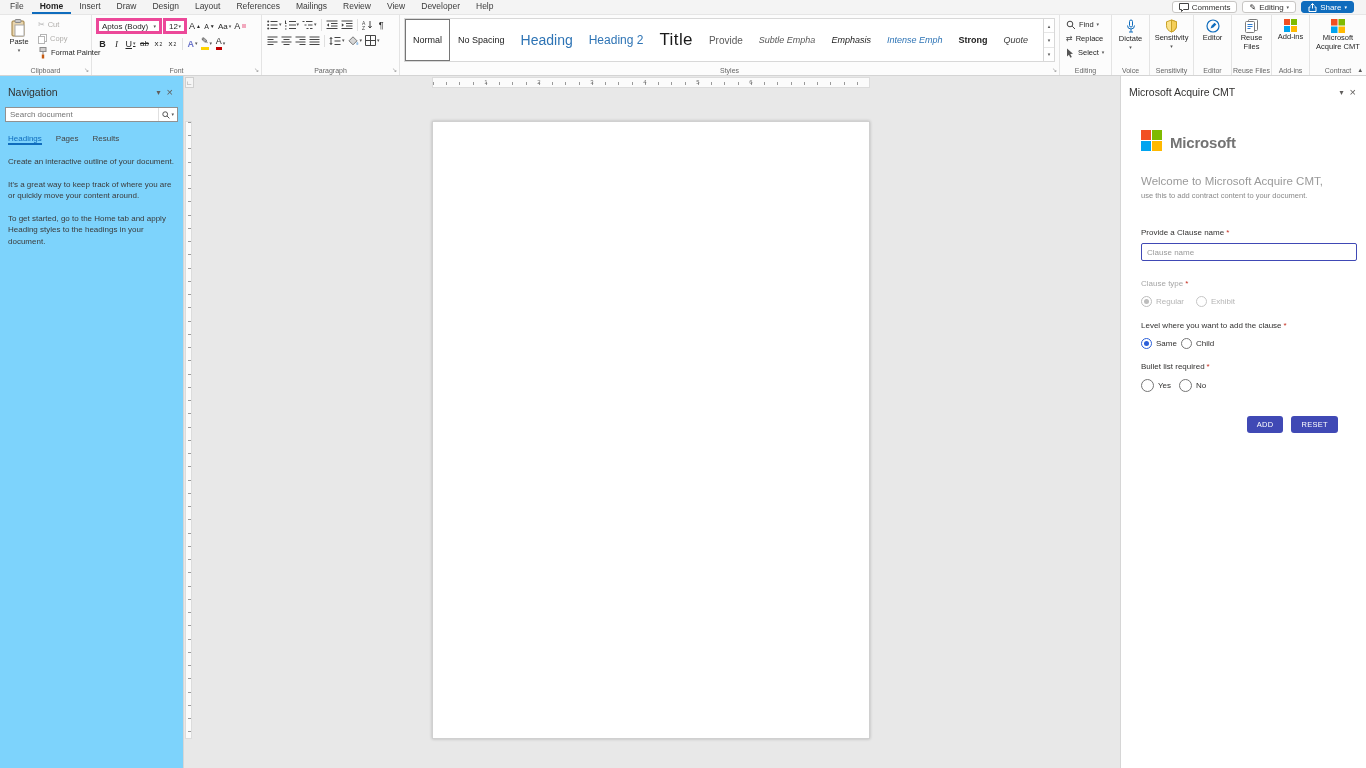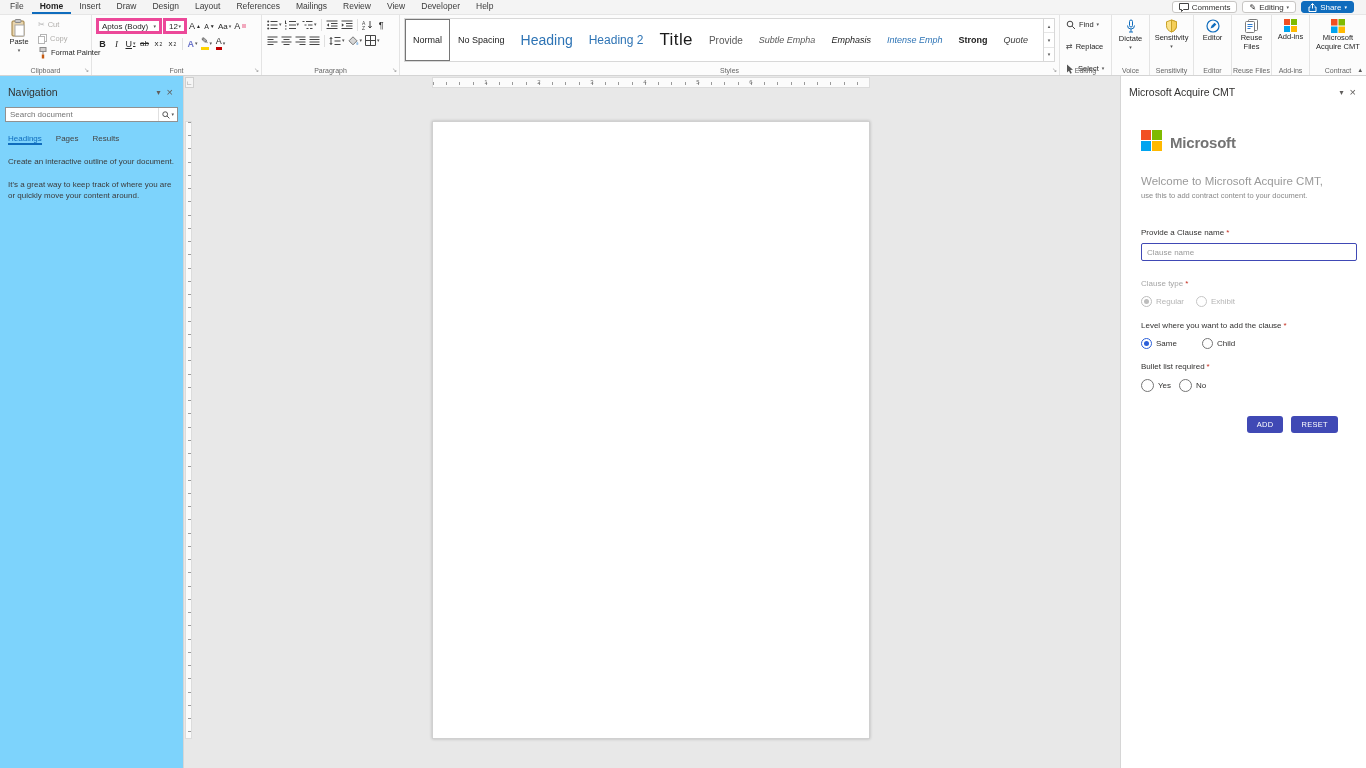--- a/index.html
+++ b/index.html
@@ -347,21 +347,21 @@
           <span class="gal-btn">▴</span>
           <span class="gal-btn">▾</span>
           <span class="gal-btn">▾</span>
         </span>
       </div>
       <span class="rg-label">Styles</span>
       <span class="launch">↘</span>
     </div>
 
     <div class="rg" style="width:52px">
-      <div class="rows" style="gap:9px">
+      <div class="rows" style="gap:1px">
         <div class="smallbtn">
           <svg width="10" height="10">
               <circle cx="4" cy="4" r="2.8" fill="none" stroke="#444"></circle>
               <path d="M6.2 6.2L9 9" stroke="#444"></path>
             </svg>
           <span>Find</span>
             <span class="cv">▾</span>
         </div>
         <div class="smallbtn">
           <span style="font-size:8px;color:#444">⇄</span>
@@ -471,20 +471,21 @@
       </span>
     </div>
     <div class="nav-tabs">
       <span class="nav-tab active">Headings</span>
       <span class="nav-tab">Pages</span>
       <span class="nav-tab">Results</span>
     </div>
     <div class="nav-text">
       <p>Create an interactive outline of your document.</p>
       <p>It's a great way to keep track of where you are or quickly move your content around.</p>
+      <p>To get started, go to the Home tab and apply Heading styles to the headings in your document.</p>
     </div>
   </div>
 
   <div class="docarea">
     <span class="tabsel">∟</span>
     <div class="hruler">
       <div class="hr-active">
           <span class="rnum" style="left: 53px;">1</span>
           <span class="rnum" style="left: 106px;">2</span>
           <span class="rnum" style="left: 159px;">3</span>
@@ -533,21 +534,21 @@
         </span>
         <span class="radio-opt">
           <span class="radio dis"></span>
           <span class="radio-label dim">Exhibit</span>
         </span>
       </div>
 
       <div class="fld-label" style="margin-top:14px">
         <span>Level where you want to add the clause</span><span class="req">*</span>
       </div>
-      <div class="radio-row" style="gap:25px">
+      <div class="radio-row" style="gap:4px">
         <span class="radio-opt">
           <span class="radio checked"></span>
           <span class="radio-label">Same</span>
         </span>
         <span class="radio-opt">
           <span class="radio"></span>
           <span class="radio-label">Child</span>
         </span>
       </div>
 

